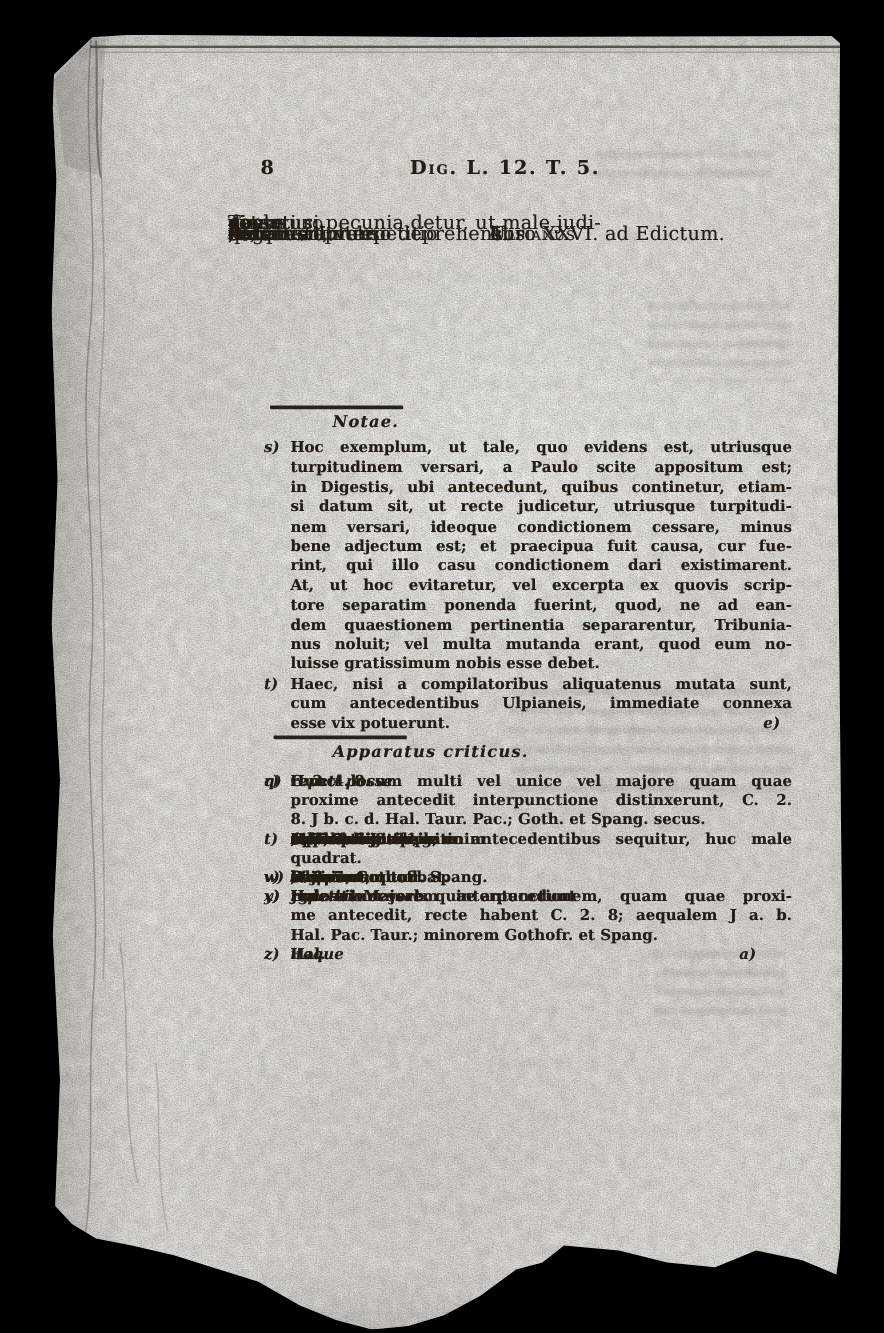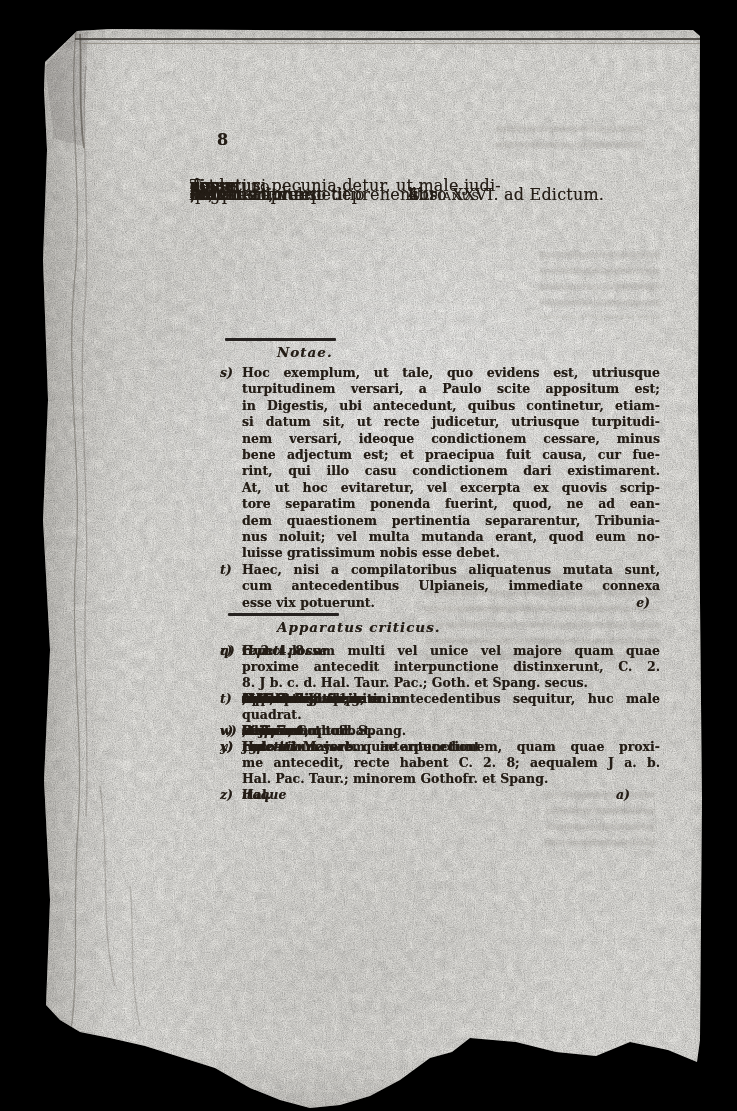--- a/index.html
+++ b/index.html
@@ -93,20 +93,21 @@
     <div class="edge-line1"></div>
     <div class="edge-line2"></div>
 
     <div class="ghost g1"></div>
     <div class="ghost g2"></div>
     <div class="ghost g3"></div>
     <div class="ghost g4"></div>
 
     <div class="header">
       <span class="pagenum">8</span>
+      <span class="running-title">Dig. L. 12. T. 5.</span>
     </div>
 
     <div id="main-text">
         <div class="tline just">
           <span class="sc">Turpitudo</span>
           <span> versatur; </span>
           <span class="sc">non</span>
           <span> posse </span>
           <span class="sc">repeti</span>
           <span> </span>

